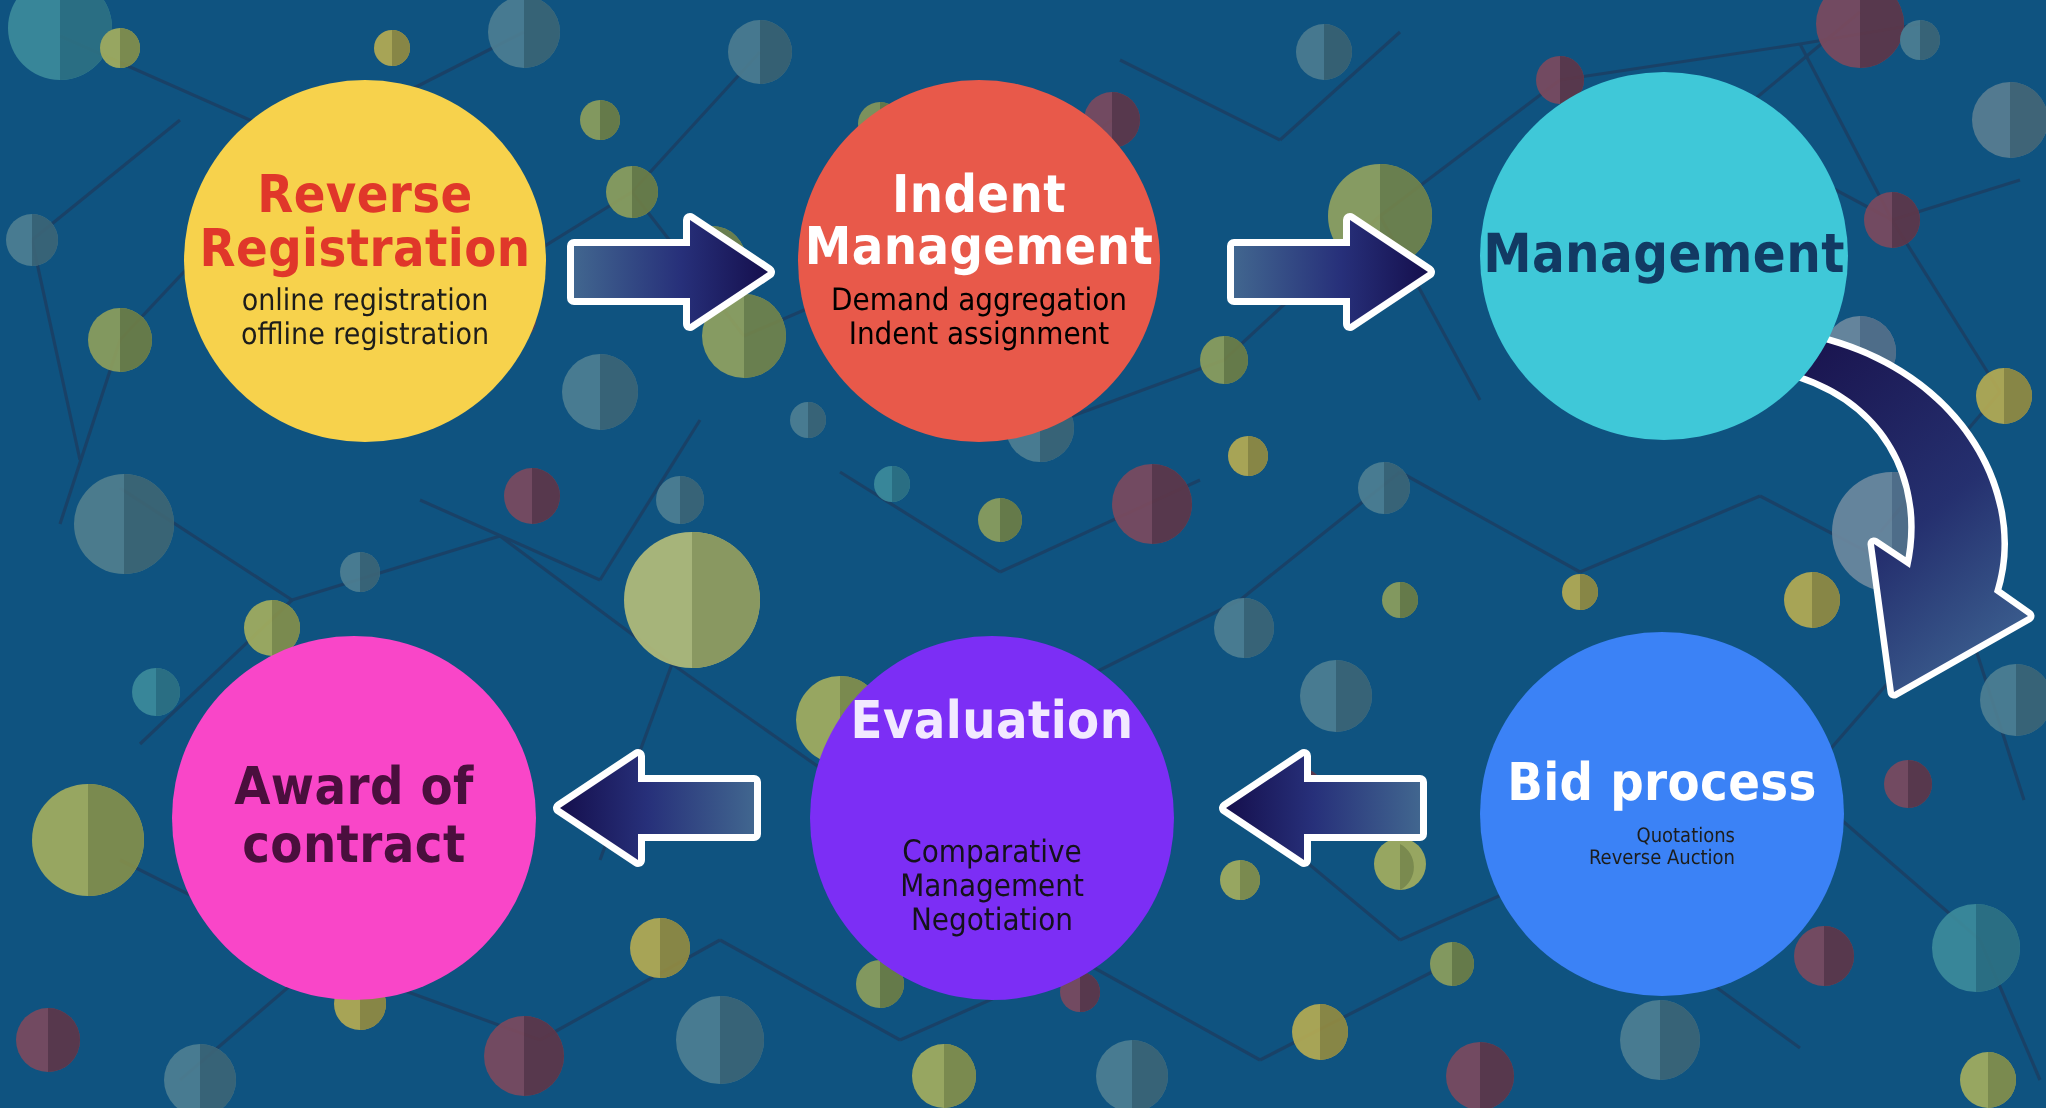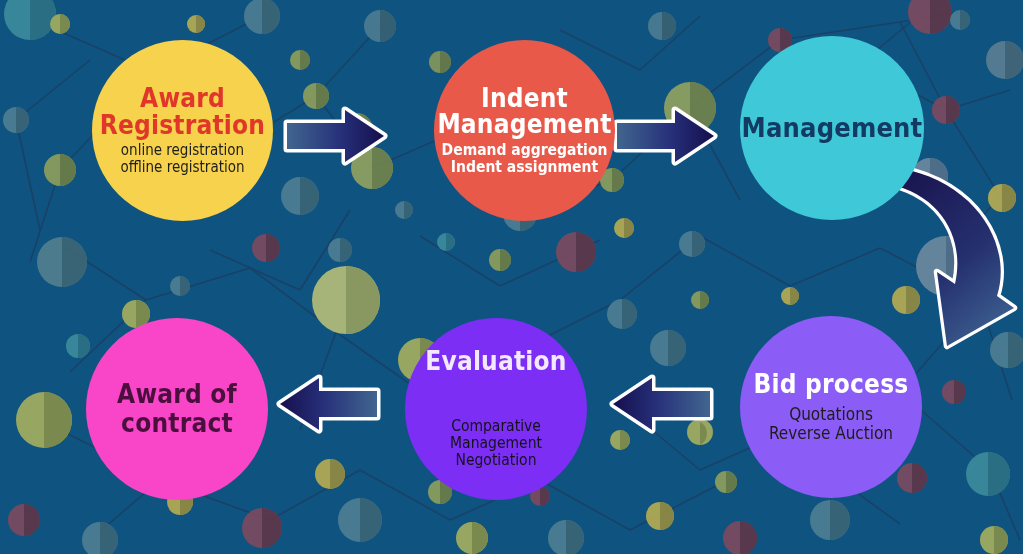--- a/index.html
+++ b/index.html
@@ -37,30 +37,30 @@
     font-weight:400;
     white-space:pre-line;
     margin-top:4px;
   }
 
   
   #node-vendor{left:92px;top:40px;width:181px;height:181px;background:#f7d24c;}
   #node-vendor .title{color:#e0372a;font-size:26px;}
   #node-vendor .sub{color:#1d1d1b;font-size:15px;}
 
-  #node-indent{left:434px;top:40px;width:181px;height:181px;background:#e8594a;}
+  #node-indent{left:399px;top:40px;width:181px;height:181px;background:#e8594a;}
   #node-indent .title{color:#ffffff;font-size:26px;}
-  #node-indent .sub{color:#ffffff;font-size:15.5px;font-weight:bold;}
+  #node-indent .sub{color:#000000;font-size:15.5px;}
 
   #node-publication{left:740px;top:36px;width:184px;height:184px;background:#3fc8d8;}
   #node-publication .title{color:#123a63;font-size:27px;}
 
-  #node-bid{left:740px;top:316px;width:182px;height:182px;background:#8b5cf6;}
+  #node-bid{left:740px;top:316px;width:182px;height:182px;background:#3b82f6;}
   #node-bid .title{color:#ffffff;font-size:26px;}
-  #node-bid .sub{color:#1d1d1b;font-size:17px;margin-top:8px;}
+  #node-bid .sub{color:#1d1d1b;font-size:10px;margin-top:8px;text-align:right;}
 
   #node-evaluation{left:405px;top:318px;width:182px;height:182px;background:#7b2ff7;background:#7c2ef5;gap:41px;}
   #node-evaluation .title{color:#f2e9ff;font-size:26px;}
   #node-evaluation .sub{color:#14121b;font-size:15.5px;margin-top:2px;}
 
   #node-award{left:86px;top:318px;width:182px;height:182px;background:#fb4bcd;background:#f946c8;}
   #node-award .title{color:#4a0f3d;font-size:26px;line-height:1.12;}
 
   
   .arrow{position:absolute;}
@@ -520,21 +520,21 @@
                L 129 148
                L 62 186
                L 52 112
                L 70 124
                C 80 80, 58 36, 4 24 Z" fill="url(#gradCurve)"></path>
     </svg>
   </div>
 
   
   <div class="node" id="node-vendor">
-    <div class="title">Award
+    <div class="title">Reverse
 Registration</div>
     <div class="sub">online registration
 offline registration</div>
   </div>
 
   <div class="node" id="node-indent">
     <div class="title">Indent
 Management</div>
     <div class="sub">Demand aggregation
 Indent assignment</div>

